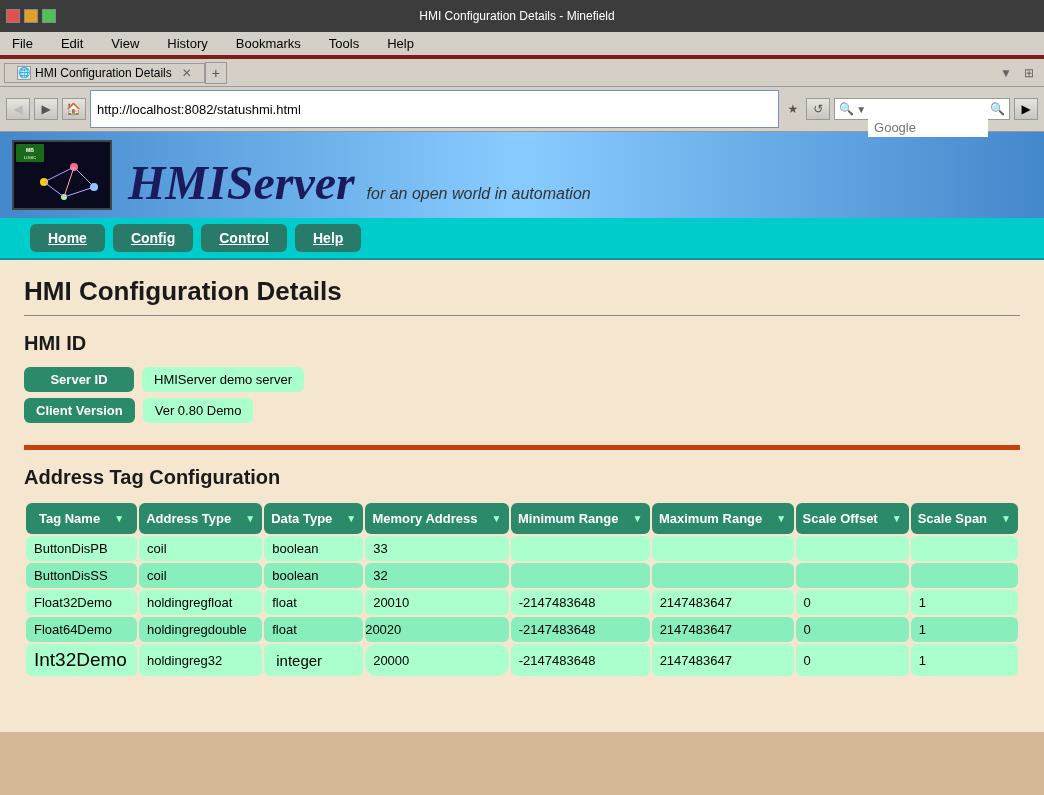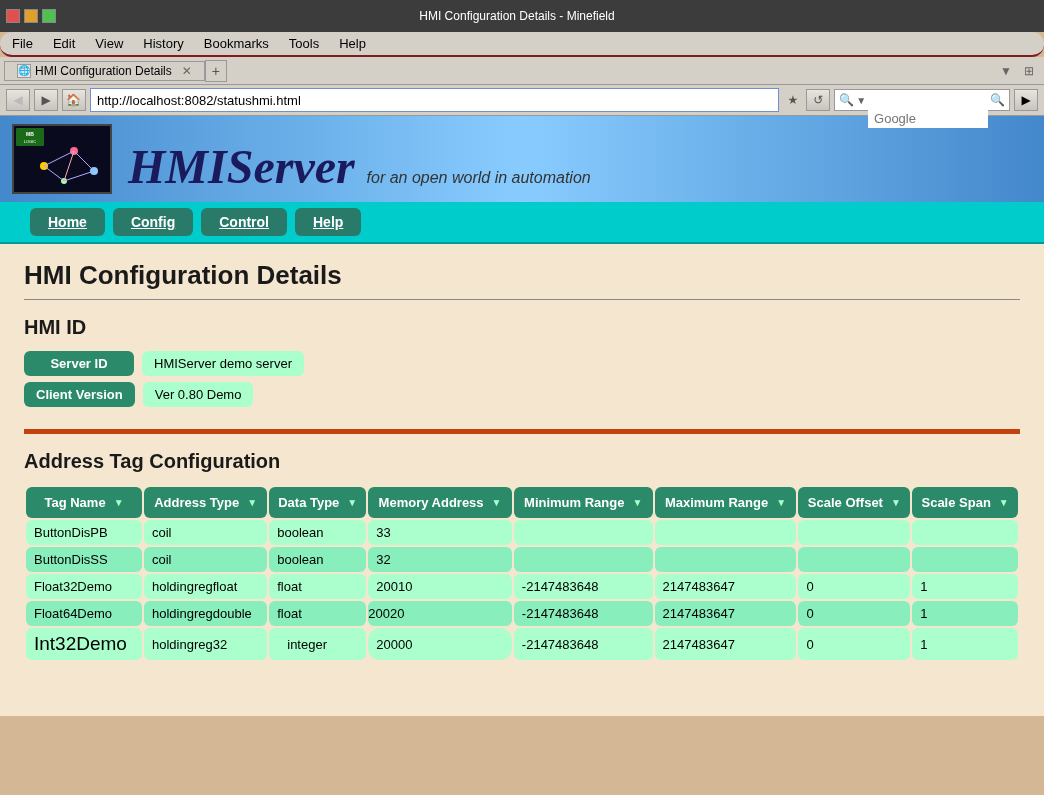--- a/index.html
+++ b/index.html
@@ -22,24 +22,23 @@
       background: #888;
       display: inline-block;
       cursor: pointer;
     }
     .window-title { font-size: 12px; }
 
     
     .menu-bar {
       background: #d4d0c8;
       display: flex;
-      gap: 4px;
+      gap: 12px;
       padding: 2px 4px;
-      border-bottom: 2px solid #7f1d1d;
-      border-radius: 12px;
+      border-bottom: 4px solid #7f1d1d;
     }
     .menu-item {
       padding: 2px 8px;
       font-size: 13px;
       cursor: pointer;
       color: #000;
     }
 
     
     .tab-bar {
@@ -81,21 +80,21 @@
       background: linear-gradient(to bottom, #e8e4de, #c8c4be);
       border: 1px solid #999;
       cursor: pointer;
       display: flex; align-items: center; justify-content: center;
       font-size: 12px;
       color: #555;
     }
     .nav-btn.disabled { color: #bbb; cursor: default; }
     .url-bar {
       flex: 1;
-      height: 24px;
+      height: 38px;
       border: 1px solid #7090d0;
       padding: 2px 6px;
       font-size: 13px;
       background: white;
     }
     .star-btn, .refresh-btn {
       padding: 2px 4px;
       cursor: pointer;
       font-size: 12px;
       color: #555;
@@ -246,21 +245,21 @@
       border-radius: 6px;
       text-align: center;
       font-weight: bold;
       font-size: 13px;
       vertical-align: middle;
     }
     .col-header-inner {
       display: flex;
       align-items: center;
       justify-content: center;
-      gap: 8px;
+      gap: 14px;
     }
     .sort-arrow {
       font-size: 10px;
       color: #aaffcc;
     }
   </style>
 </head>
 <body>
 
 <div class="window-chrome">
@@ -456,21 +455,21 @@
                 <td style="background: rgb(136, 238, 187); padding: 5px 8px; border-radius: 6px; font-size: 13px;">float</td>
                 <td style="background: rgb(136, 238, 187); padding: 5px 0; border-radius: 6px; font-size: 13px;">20020</td>
                 <td style="background: rgb(136, 238, 187); padding: 5px 8px; border-radius: 6px; font-size: 13px;">-2147483648</td>
                 <td style="background: rgb(136, 238, 187); padding: 5px 8px; border-radius: 6px; font-size: 13px;">2147483647</td>
                 <td style="background: rgb(136, 238, 187); padding: 5px 8px; border-radius: 6px; font-size: 13px;">0</td>
                 <td style="background: rgb(136, 238, 187); padding: 5px 8px; border-radius: 6px; font-size: 13px;">1</td>
               </tr>
               <tr>
                 <td style="background: rgb(170, 255, 204); padding: 5px 8px; border-radius: 6px; font-size: 19px;">Int32Demo</td>
                 <td style="background: rgb(170, 255, 204); padding: 5px 8px; border-radius: 6px; font-size: 13px;">holdingreg32</td>
-                <td style="background: rgb(170, 255, 204); padding: 5px 18px; border-radius: 6px; font-size: 13px;">integer</td>
+                <td style="background: rgb(170, 255, 204); padding: 5px 12px; border-radius: 6px; font-size: 15px;">integer</td>
                 <td style="background: rgb(170, 255, 204); padding: 5px 8px; border-radius: 12px; font-size: 13px;">20000</td>
                 <td style="background: rgb(170, 255, 204); padding: 5px 8px; border-radius: 6px; font-size: 13px;">-2147483648</td>
                 <td style="background: rgb(170, 255, 204); padding: 5px 8px; border-radius: 6px; font-size: 13px;">2147483647</td>
                 <td style="background: rgb(170, 255, 204); padding: 5px 8px; border-radius: 6px; font-size: 13px;">0</td>
                 <td style="background: rgb(170, 255, 204); padding: 5px 8px; border-radius: 6px; font-size: 13px;">1</td>
               </tr>
             </tbody>
         </table>
       </div>
     </div>

